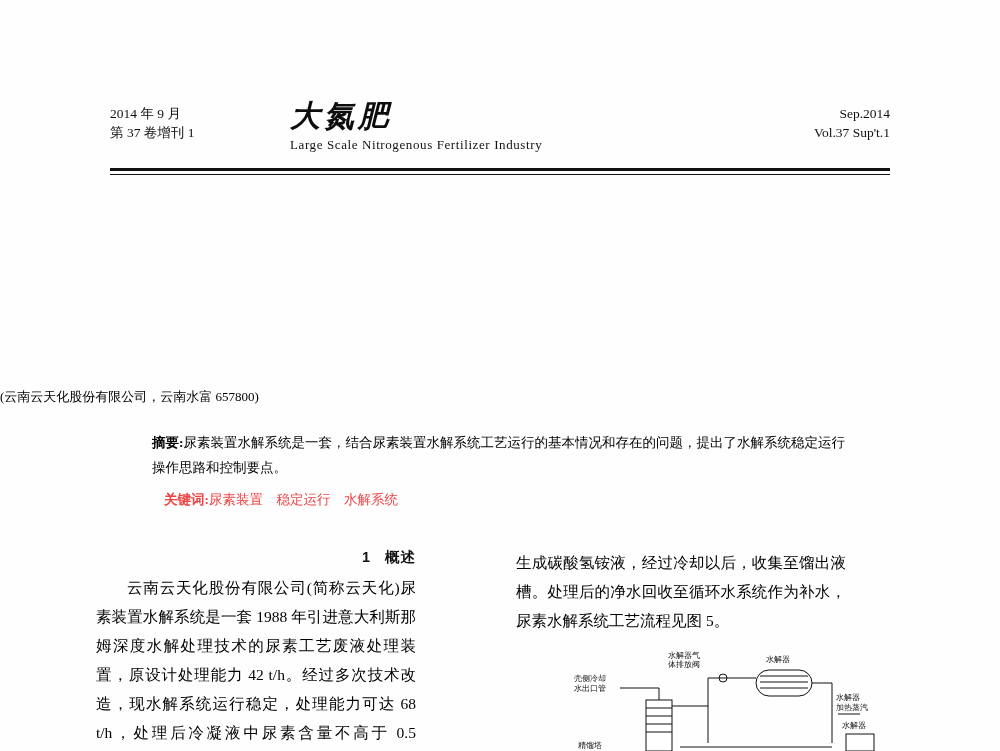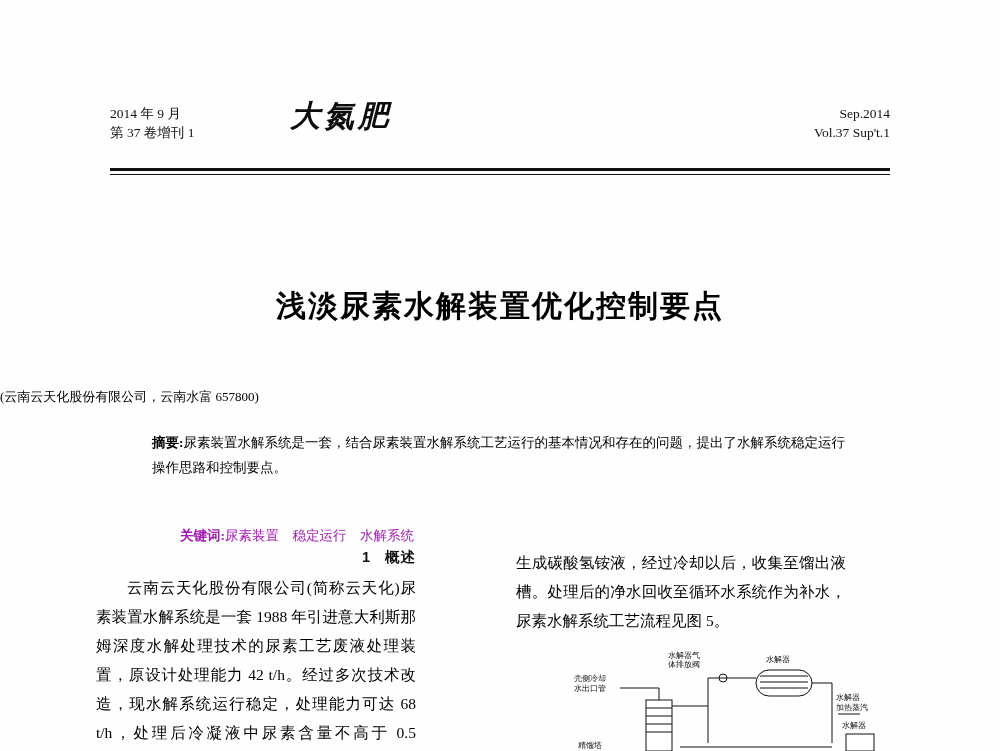--- a/index.html
+++ b/index.html
@@ -137,28 +137,27 @@
     color: #000;
   }
   .abstract .indent {
     text-indent: 28px;
   }
   .abstract b {
     font-weight: bold;
   }
   .keywords {
     position: absolute;
-    left: 152px;
+    left: 136px;
     top: 487px;
     width: 700px;
     font-size: 13.5px;
     line-height: 25px;
     text-indent: 28px;
-    color: #a21caf;
-    margin-top: 36px;
+    color: #ef4444;
   }
 
   
   .col-left {
     position: absolute;
     left: 96px;
     top: 548px;
     width: 320px;
   }
   .col-right {
@@ -209,31 +208,31 @@
 
 <div class="page">
 
   <div class="masthead">
     <div class="mast-left">
       <div>2014 年 9 月</div>
       <div>第 37 卷增刊 1</div>
     </div>
     <div class="mast-center">
       <div class="mast-cn">大氮肥</div>
+      <div class="mast-en">Large Scale Nitrogenous Fertilizer Industry</div>
     </div>
     <div class="mast-right">
       <div>Sep.2014</div>
       <div>Vol.37 Sup't.1</div>
     </div>
   </div>
 
   <div class="rule-thick"></div>
   <div class="rule-thin"></div>
 
-  <div class="title">浅淡尿素水解装置优化控制要点</div>
   <div class="affiliation">(云南云天化股份有限公司，云南水富 657800)</div>
 
   <div class="abstract">
     <span class="indent" style="display:inline;"></span>
     <b>摘要:</b><span>尿素装置水解系统是一套，结合尿素装置水解系统工艺运行的基本情况和存在的问题，提出了水解系统稳定运行操作思路和控制要点。</span>
   </div>
 
   <div class="keywords">
     <b>关键词:</b><span>尿素装置　稳定运行　水解系统</span>
   </div>

